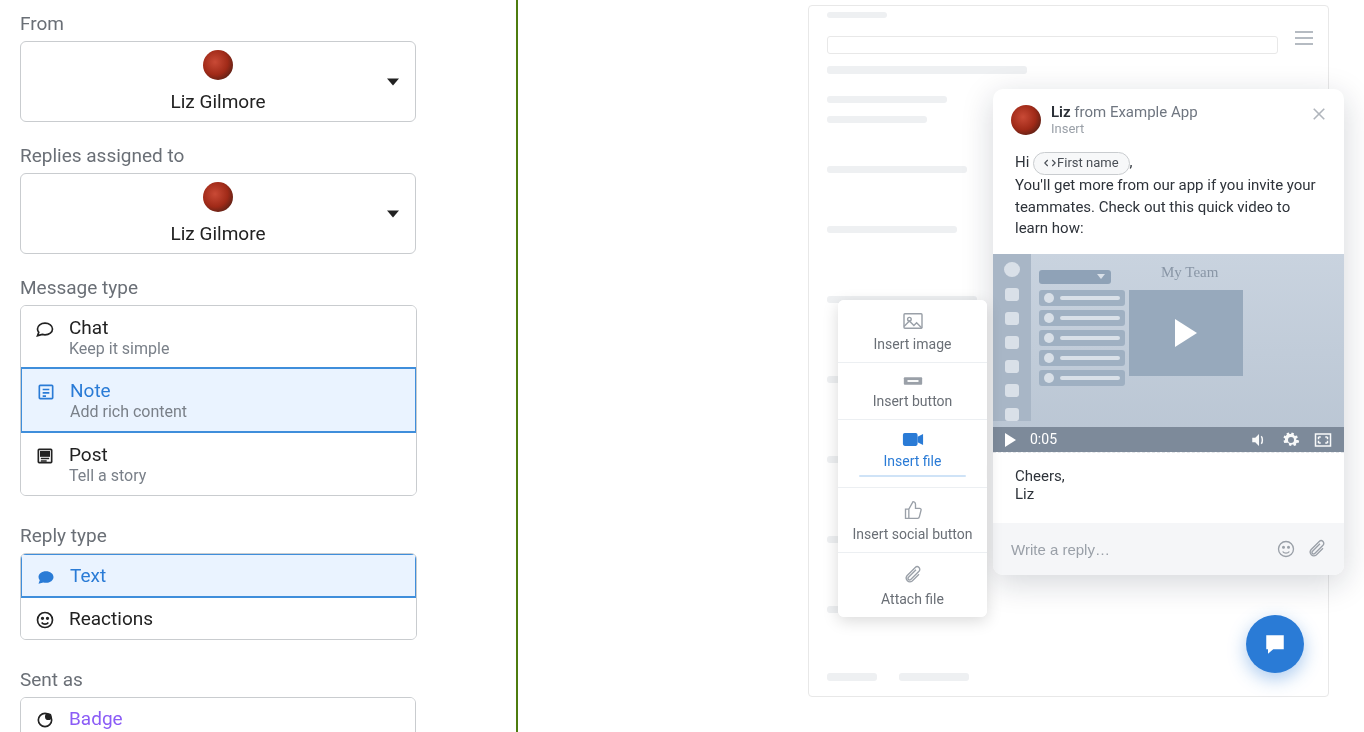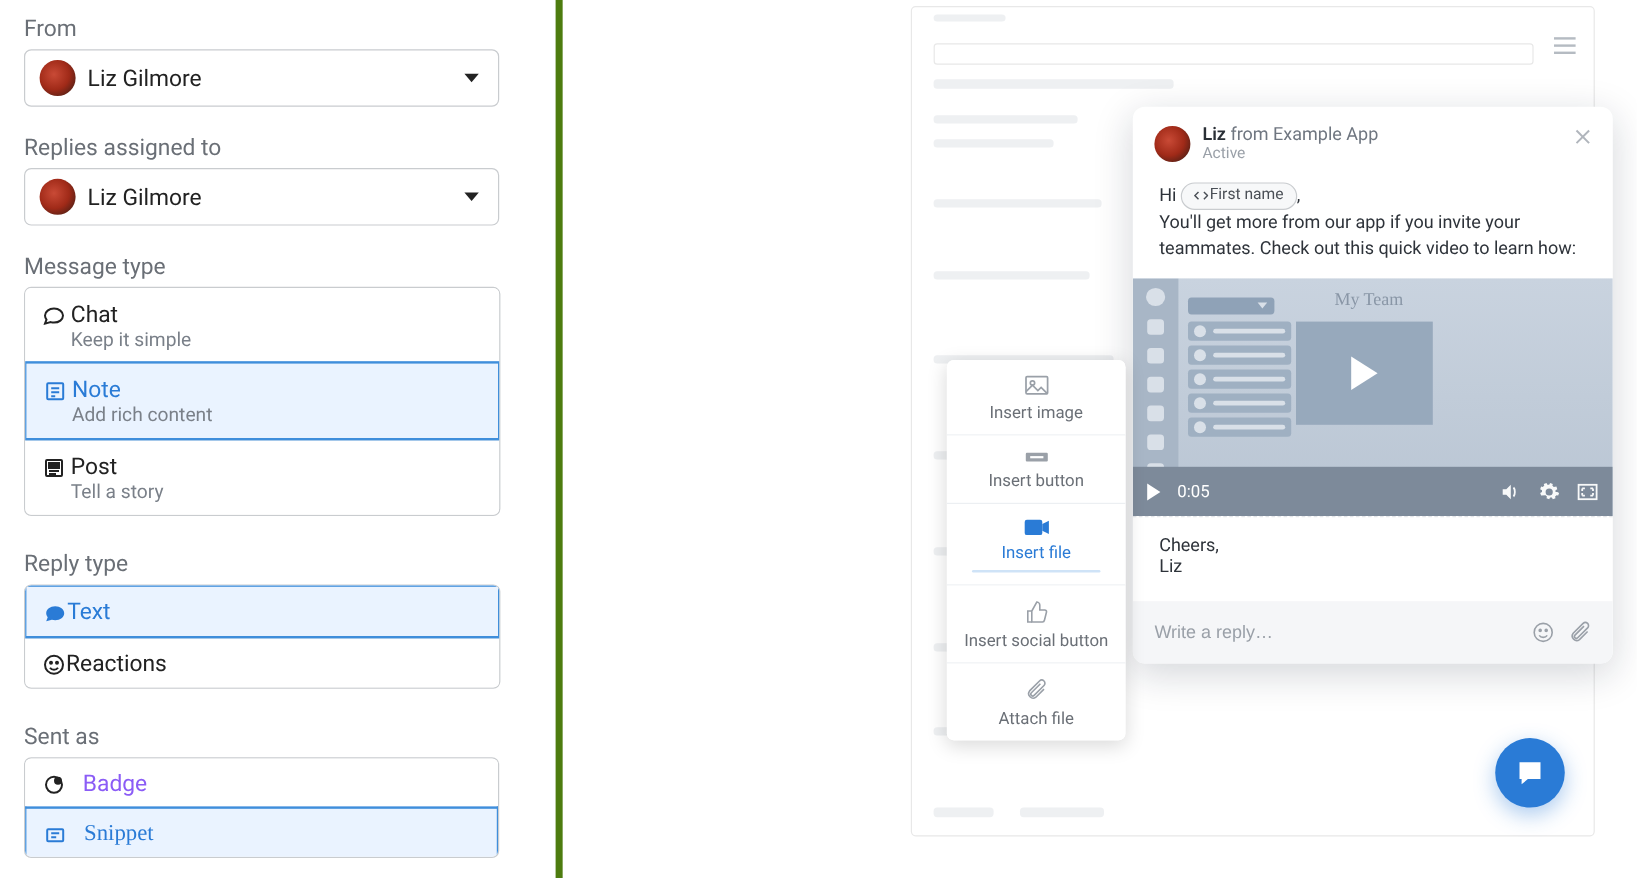--- a/index.html
+++ b/index.html
@@ -10,23 +10,23 @@
     width: 1364px;
     height: 732px;
     overflow: hidden;
     position: relative;
   }
   .layout {
     display: flex;
     height: 100%;
   }
   .left-panel {
-    width: 469px;
+    width: 518px;
     padding: 12px 20px 0 20px;
-    border-right: 6px solid #4d7c0f;
+    border-right: 2px solid #4d7c0f;
     overflow: hidden;
   }
   .right-panel {
     flex: 1;
     position: relative;
     background: #fff;
   }
   .field-label {
     font-size: 19px;
     color: #6a6f76;
@@ -37,20 +37,21 @@
     width: 396px;
     border: 1px solid #c9cccf;
     border-radius: 6px;
     padding: 8px 12px;
     display: flex;
     align-items: center;
     gap: 10px;
     position: relative;
     cursor: pointer;
     margin-bottom: 22px;
+    flex-direction: column;
   }
   .select-box .caret {
     position: absolute;
     right: 16px;
     top: 50%;
     transform: translateY(-50%);
     width: 0; height: 0;
     border-left: 6px solid transparent;
     border-right: 6px solid transparent;
     border-top: 7px solid #222;
@@ -69,21 +70,21 @@
     width: 397px;
     border: 1px solid #c9cccf;
     border-radius: 6px;
     margin-bottom: 28px;
     overflow: hidden;
   }
   .option-item {
     padding: 10px 14px;
     display: flex;
     align-items: flex-start;
-    gap: 4px;
+    gap: 14px;
     cursor: pointer;
     background: #fff;
   }
   .option-item + .option-item { border-top: 1px solid #c9cccf; }
   .option-item.selected {
     background: #eaf3ff;
     border: 2px solid #3f8edb;
     margin: -1px;
     position: relative;
     z-index: 1;
@@ -101,20 +102,21 @@
   .option-item.selected .title { color: #2a7bd6; }
   .opt-body .sub {
     font-size: 16px;
     color: #7a8089;
   }
   .option-item.selected .sub { color: #7a8089; }
   .reply-item {
     padding: 9px 14px;
     display: flex;
     align-items: flex-start;
+    gap: 14px;
     cursor: pointer;
     background: #fff;
   }
   .reply-item + .reply-item { border-top: 1px solid #c9cccf; }
   .reply-item.selected {
     background: #eaf3ff;
     border: 2px solid #3f8edb;
     margin: -1px;
     position: relative;
     z-index: 1;
@@ -342,21 +344,21 @@
   }
   .play-overlay .tri {
     width: 0; height: 0;
     border-left: 22px solid #fff;
     border-top: 14px solid transparent;
     border-bottom: 14px solid transparent;
   }
   .video-controls {
     position: absolute;
     left: 0; right: 0; bottom: 0;
-    height: 41px;
+    height: 25px;
     background: #7d8a9a;
     display: flex;
     align-items: center;
     gap: 14px;
     padding: 0 12px;
     color: #fff;
     font-size: 14px;
   }
   .vc-play {
     width: 0; height: 0;
@@ -560,21 +562,21 @@
           </svg>
         <span>Attach file</span>
       </div>
     </div>
 
     <div class="messenger">
       <div class="msg-header">
         <div class="avatar-med"></div>
         <div>
           <div class="line1"><b>Liz</b><span> from Example App</span></div>
-          <div class="line2">Active</div>
+          <div class="line2">Insert</div>
         </div>
         <svg class="close-x" viewBox="0 0 24 24" fill="none" stroke="currentColor" stroke-width="2.2">
             <line x1="5" y1="5" x2="19" y2="19"></line>
             <line x1="19" y1="5" x2="5" y2="19"></line>
           </svg>
       </div>
       <div class="msg-body">
         <div>
           <span>Hi </span>
           <span class="chip">

